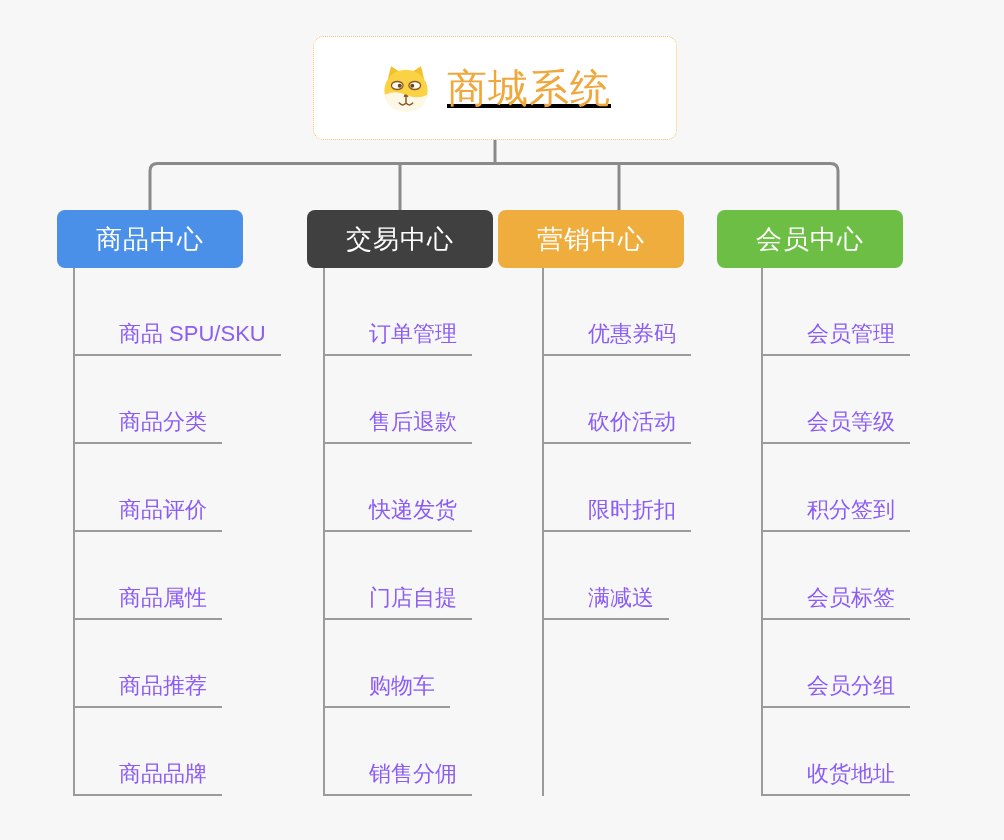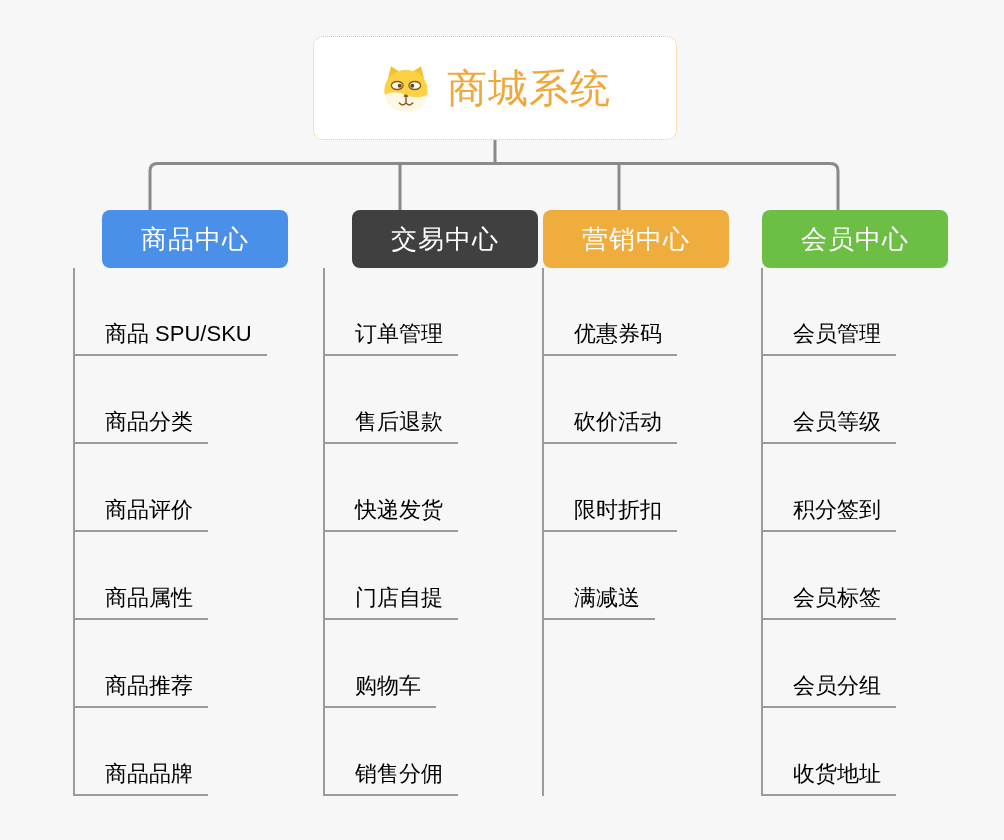--- a/index.html
+++ b/index.html
@@ -11,55 +11,54 @@
   }
   .canvas{position:relative;width:1004px;height:840px;background:#f7f7f7;}
 
   
   .root-node{
     position:absolute;left:313px;top:36px;width:364px;height:104px;
     background:#ffffff;
     border:1px dotted #f2c169;
     border-radius:10px;
     box-sizing:border-box;
-    display:flex;align-items:center;justify-content:center;gap:14px;
+    display:flex;align-items:center;justify-content:center;gap:14px;text-decoration:underline;
   }
   .root-title{
     font-size:40px;line-height:1;
     color:#f0a73c;
     letter-spacing:1px;
     white-space:nowrap;
   }
   .dog-icon{width:54px;height:50px;flex:0 0 auto;}
 
   
   .connectors{position:absolute;left:0;top:0;width:1004px;height:840px;pointer-events:none;}
 
   
   .branch-box{
     position:absolute;top:210px;width:186px;height:58px;
     border-radius:8px;
     display:flex;align-items:center;justify-content:center;
     color:#ffffff;font-size:26px;letter-spacing:1px;
     white-space:nowrap;
-    margin-left:45px;
   }
 
   
   .branch-col{position:absolute;top:268px;}
   .trunk-line{
     position:absolute;left:0;top:0;width:2px;height:528px;background:#9b9b9b;
   }
   .branch-item{
     height:88px;display:flex;align-items:flex-end;
   }
   .branch-item-label{
     border-bottom:2px solid #9b9b9b;
-    padding:0 15px 7px 32px;
-    font-size:22px;color:#000000;
+    padding:0 15px 7px 46px;
+    font-size:22px;color:#8b5cf6;
     white-space:nowrap;line-height:1.2;
   }
 </style>
 </head>
 <body>
 
 <div class="canvas">
 
   <svg class="connectors" viewBox="0 0 1004 840" xmlns="http://www.w3.org/2000/svg">
     <g stroke="#8a8a8a" stroke-width="3" fill="none">

